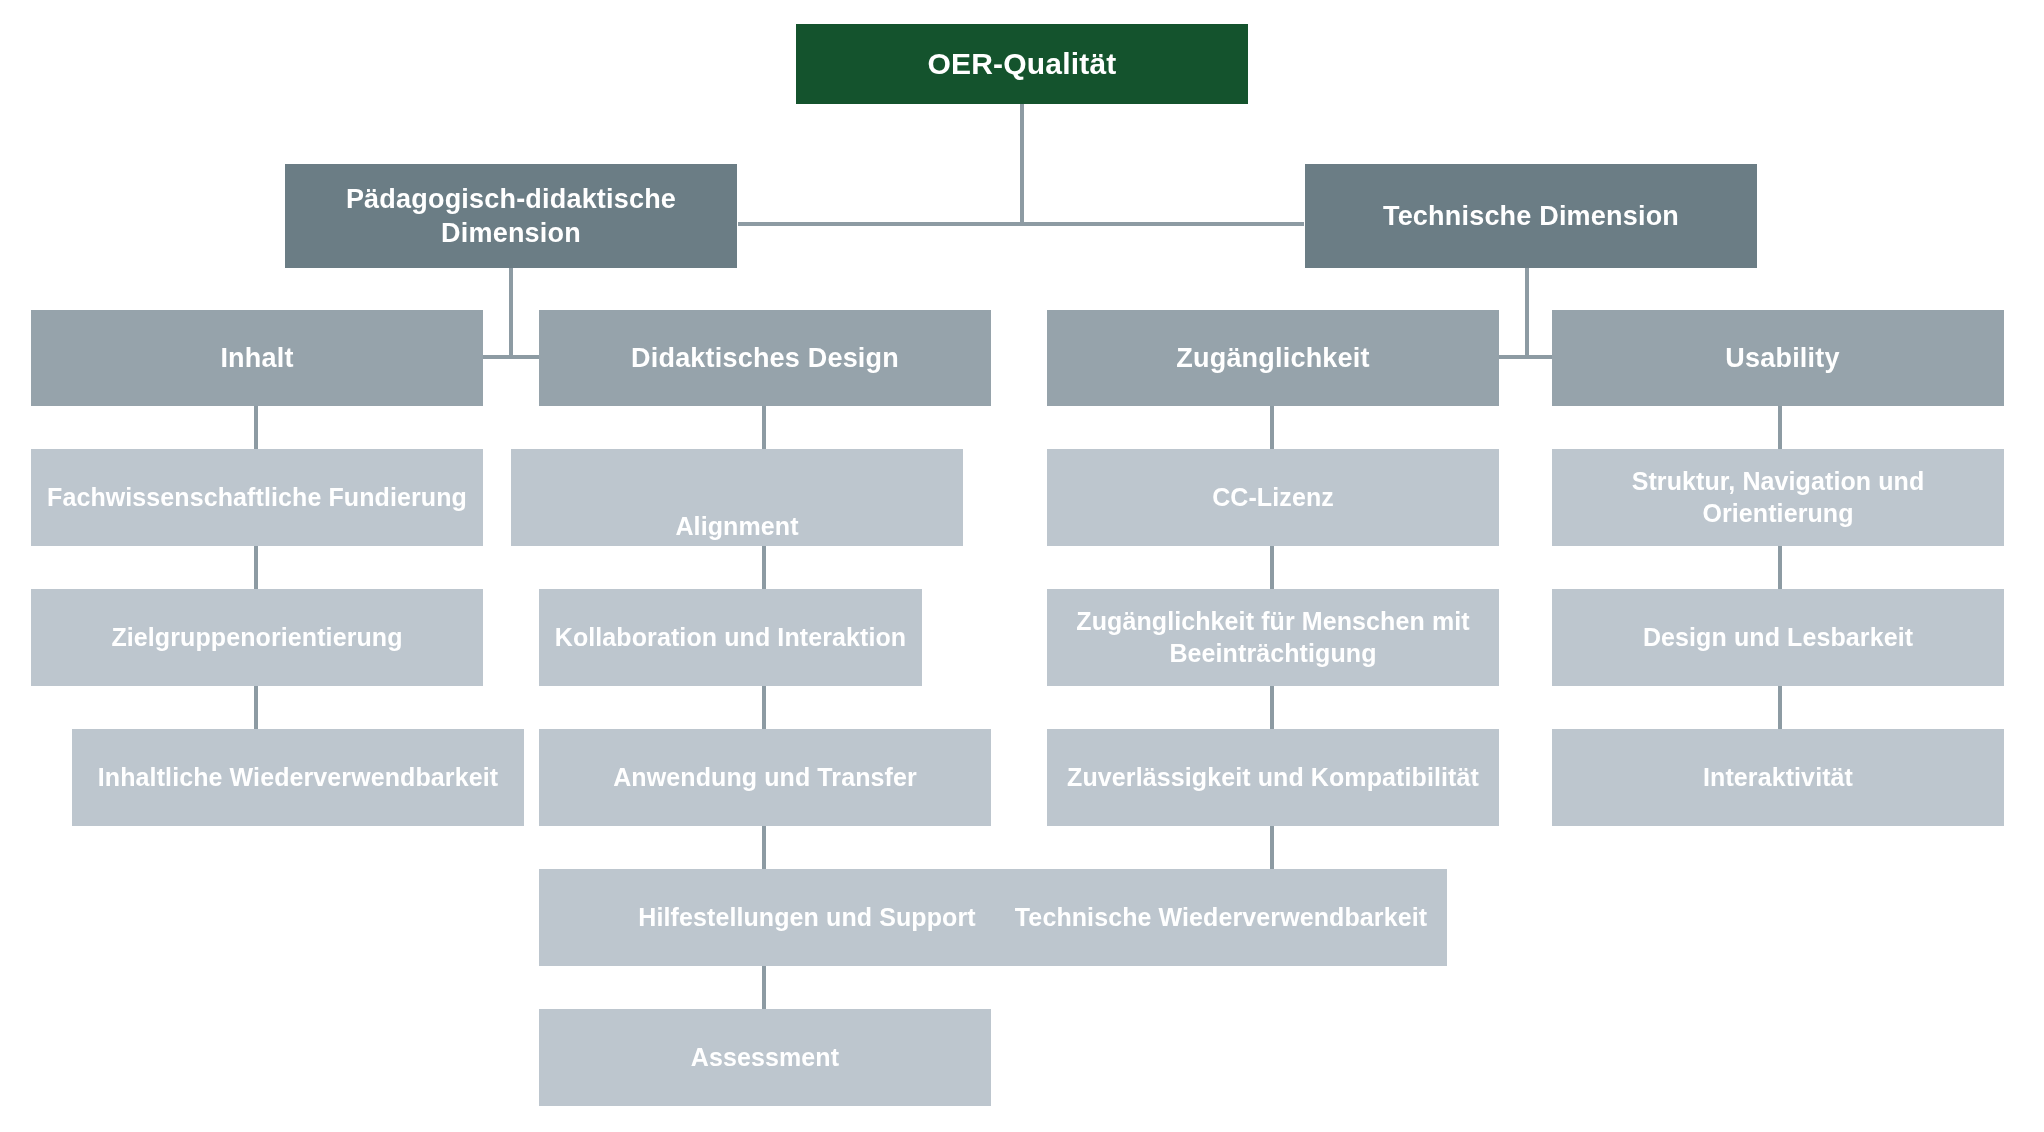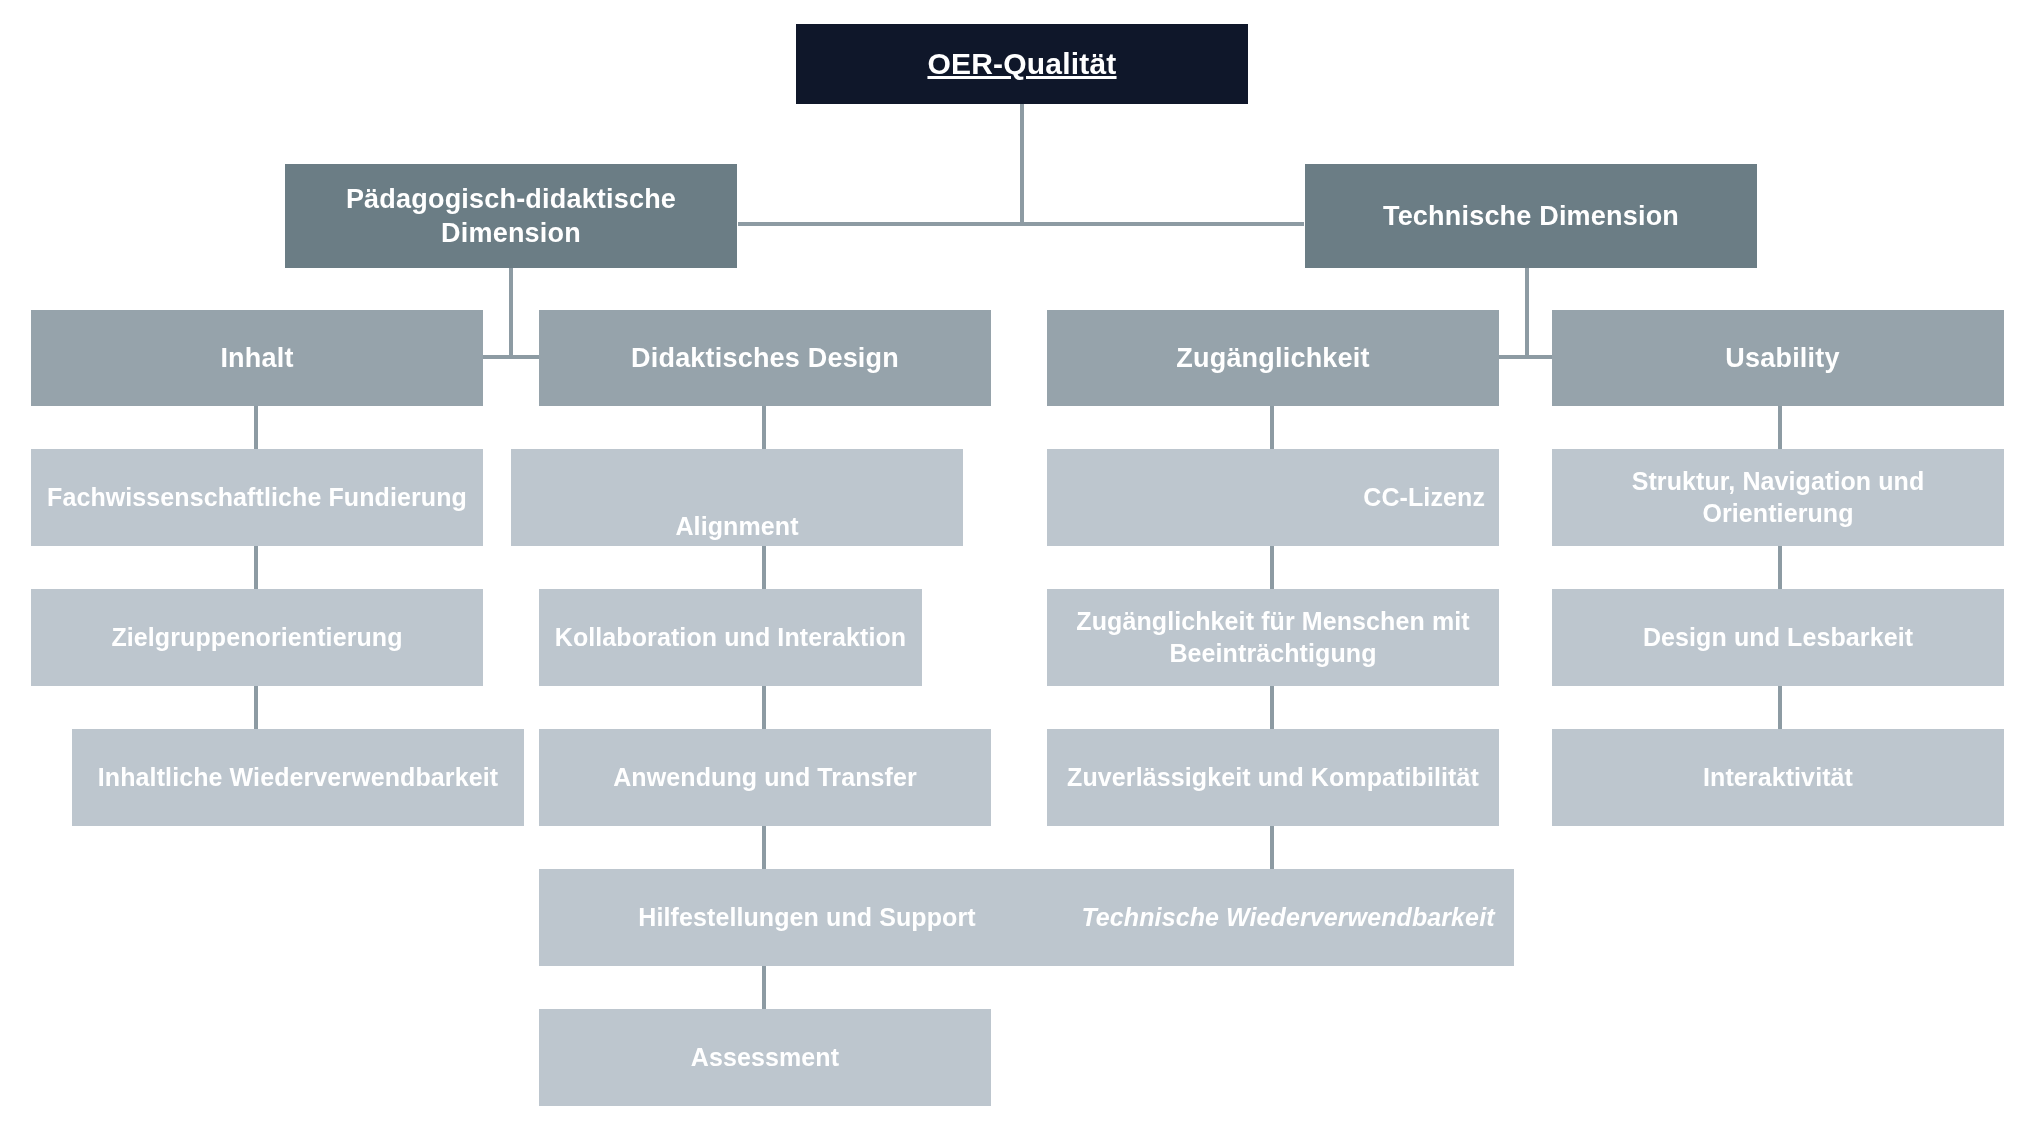--- a/index.html
+++ b/index.html
@@ -33,24 +33,23 @@
     line-height: 1.26;
     padding: 4px 14px;
     z-index: 3;
   }
   .node .label {
     display: block;
     width: 100%;
   }
 
   .lvl-root {
-    background: #0f172a;
+    background: #14532d;
     font-size: 30px;
     letter-spacing: 0.2px;
-    text-decoration: underline;
   }
   .lvl-dim {
     background: #6b7d85;
     font-size: 27px;
     letter-spacing: 0.2px;
   }
   .lvl-cat {
     background: #96a3ab;
     font-size: 27px;
     letter-spacing: 0.2px;
@@ -150,30 +149,30 @@
   <div class="node lvl-leaf" style="left:539px; top:729px; width:452px; height:97px;">
     <span class="label">Anwendung und Transfer</span>
   </div>
   <div class="node lvl-leaf" style="left:539px; top:869px; width:536px; height:97px;text-align:center;">
     <span class="label">Hilfestellungen und Support</span>
   </div>
   <div class="node lvl-leaf" style="left:539px; top:1009px; width:452px; height:97px;">
     <span class="label">Assessment</span>
   </div>
 
-  <div class="node lvl-leaf" style="left:1047px; top:449px; width:452px; height:97px;text-align:right;">
+  <div class="node lvl-leaf" style="left:1047px; top:449px; width:452px; height:97px;">
     <span class="label">CC-Lizenz</span>
   </div>
   <div class="node lvl-leaf" style="left:1047px; top:589px; width:452px; height:97px;">
     <span class="label">Zugänglichkeit für Menschen mit Beeinträchtigung</span>
   </div>
   <div class="node lvl-leaf" style="left:1047px; top:729px; width:452px; height:97px;">
     <span class="label">Zuverlässigkeit und Kompatibilität</span>
   </div>
-  <div class="node lvl-leaf" style="left:1062px; top:869px; width:452px; height:97px;font-style:italic;">
+  <div class="node lvl-leaf" style="left:995px; top:869px; width:452px; height:97px;">
     <span class="label">Technische Wiederverwendbarkeit</span>
   </div>
 
   <div class="node lvl-leaf" style="left:1552px; top:449px; width:452px; height:97px;">
     <span class="label">Struktur, Navigation und Orientierung</span>
   </div>
   <div class="node lvl-leaf" style="left:1552px; top:589px; width:452px; height:97px;">
     <span class="label">Design und Lesbarkeit</span>
   </div>
   <div class="node lvl-leaf" style="left:1552px; top:729px; width:452px; height:97px;">

